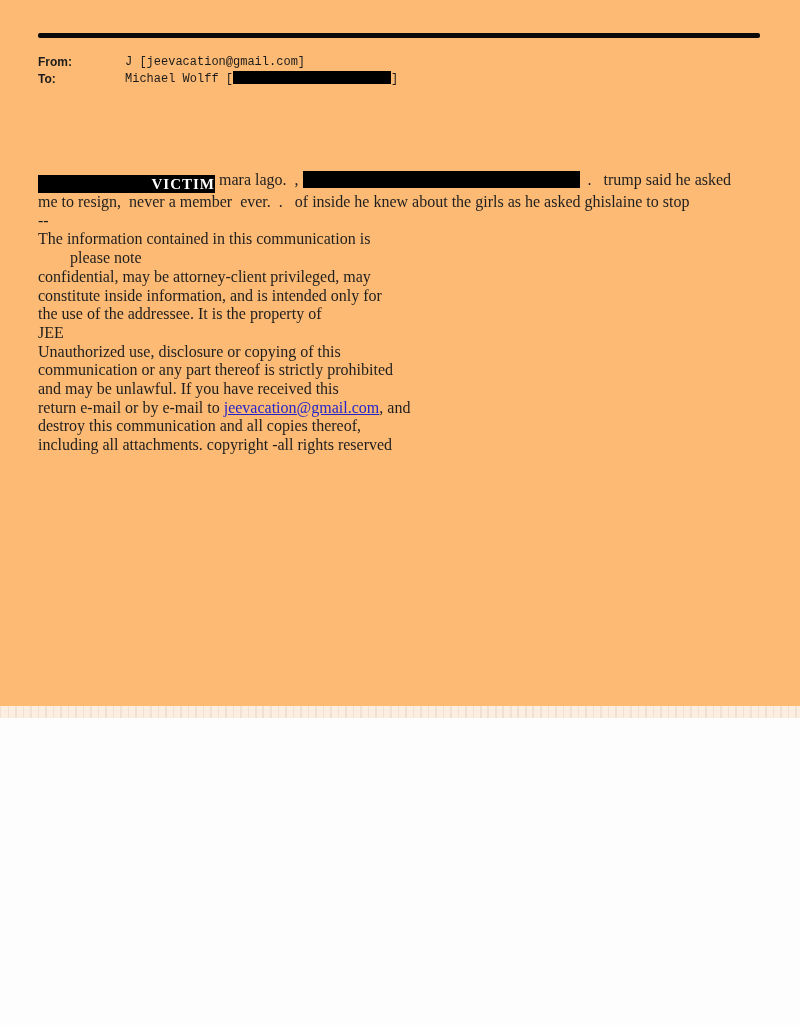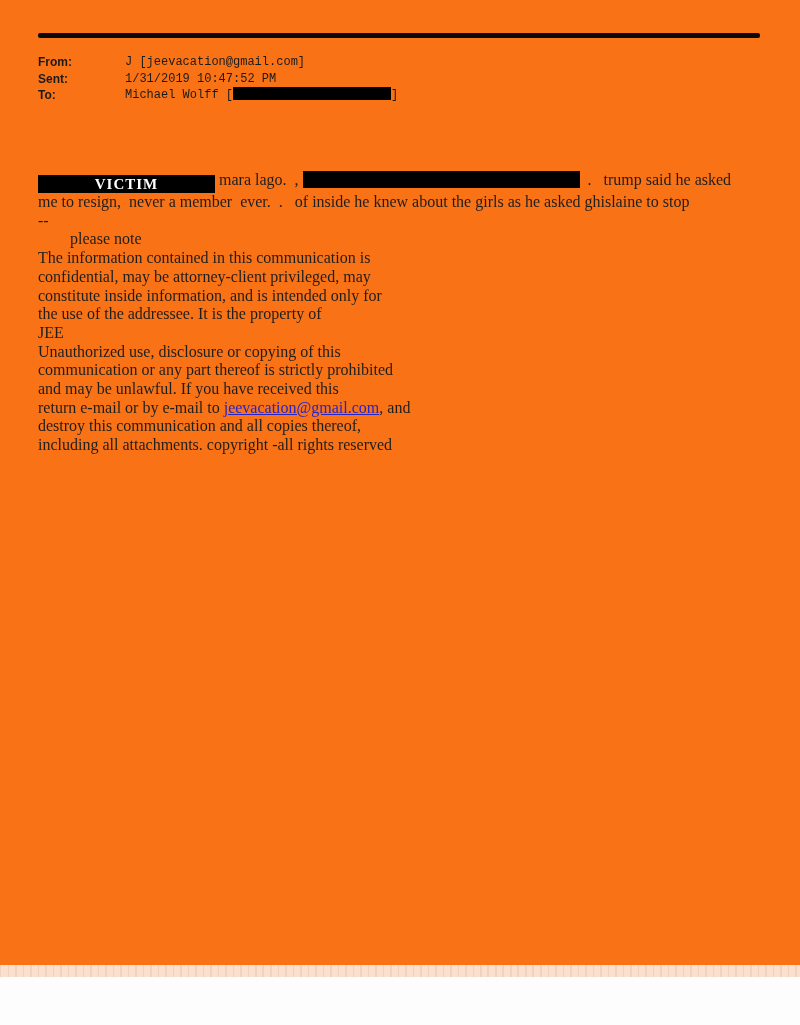--- a/index.html
+++ b/index.html
@@ -6,22 +6,22 @@
     margin: 0;
     padding: 0;
     width: 800px;
     height: 1025px;
     background: #fdfdfd;
     overflow: hidden;
   }
   .page {
     position: relative;
     width: 800px;
-    height: 977px;
-    background: #f97316;
+    height: 718px;
+    background: #fdba74;
   }
   .top-bar {
     position: absolute;
     left: 38px;
     top: 33px;
     width: 722px;
     height: 5px;
     background: #0a0a0a;
     border-radius: 2px;
   }
@@ -59,21 +59,21 @@
     font-family: "Liberation Serif", serif;
     font-size: 16px;
     color: #1e1e1e;
     line-height: 18.7px;
   }
   .bline { white-space: pre; }
   .victim-bar {
     width: 177px;
     height: 18px;
     vertical-align: -4px;
-    text-align: center;
+    text-align: right;
   }
   .victim-text {
     color: #ffffff;
     font-family: "Liberation Serif", serif;
     font-weight: bold;
     font-size: 15px;
     line-height: 18px;
     letter-spacing: 1px;
     display: inline-block;
   }
@@ -107,35 +107,31 @@
 <div class="page">
 
   <div class="top-bar"></div>
 
   <div class="header">
     <div class="hrow">
       <span class="hlabel">From:</span>
       <span class="hvalue">J [jeevacation@gmail.com]</span>
     </div>
     <div class="hrow">
-      <span class="hlabel">Sent:</span>
-      <span class="hvalue">1/31/2019 10:47:52 PM</span>
-    </div>
-    <div class="hrow">
       <span class="hlabel">To:</span>
       <span class="hvalue"><span>Michael Wolff [</span><span class="redact to-redact"></span><span>]</span></span>
     </div>
   </div>
 
   <div class="body">
     <div class="bline"><span class="redact victim-bar"><span class="victim-text">VICTIM</span></span><span> mara lago.  , </span><span class="redact long-bar"></span><span>  .   trump said he asked</span></div>
     <div class="bline">me to resign,  never a member  ever.  .   of inside he knew about the girls as he asked ghislaine to stop</div>
     <div class="bline">--</div>
+    <div class="bline">The information contained in this communication is</div>
     <div class="bline">        please note</div>
-    <div class="bline">The information contained in this communication is</div>
     <div class="bline">confidential, may be attorney-client privileged, may</div>
     <div class="bline">constitute inside information, and is intended only for</div>
     <div class="bline">the use of the addressee. It is the property of</div>
     <div class="bline">JEE</div>
     <div class="bline">Unauthorized use, disclosure or copying of this</div>
     <div class="bline">communication or any part thereof is strictly prohibited</div>
     <div class="bline">and may be unlawful. If you have received this</div>
     <div class="bline"><span>return e-mail or by e-mail to </span><a class="email-link" href="#">jeevacation@gmail.com</a><span>, and</span></div>
     <div class="bline">destroy this communication and all copies thereof,</div>
     <div class="bline">including all attachments. copyright -all rights reserved</div>

